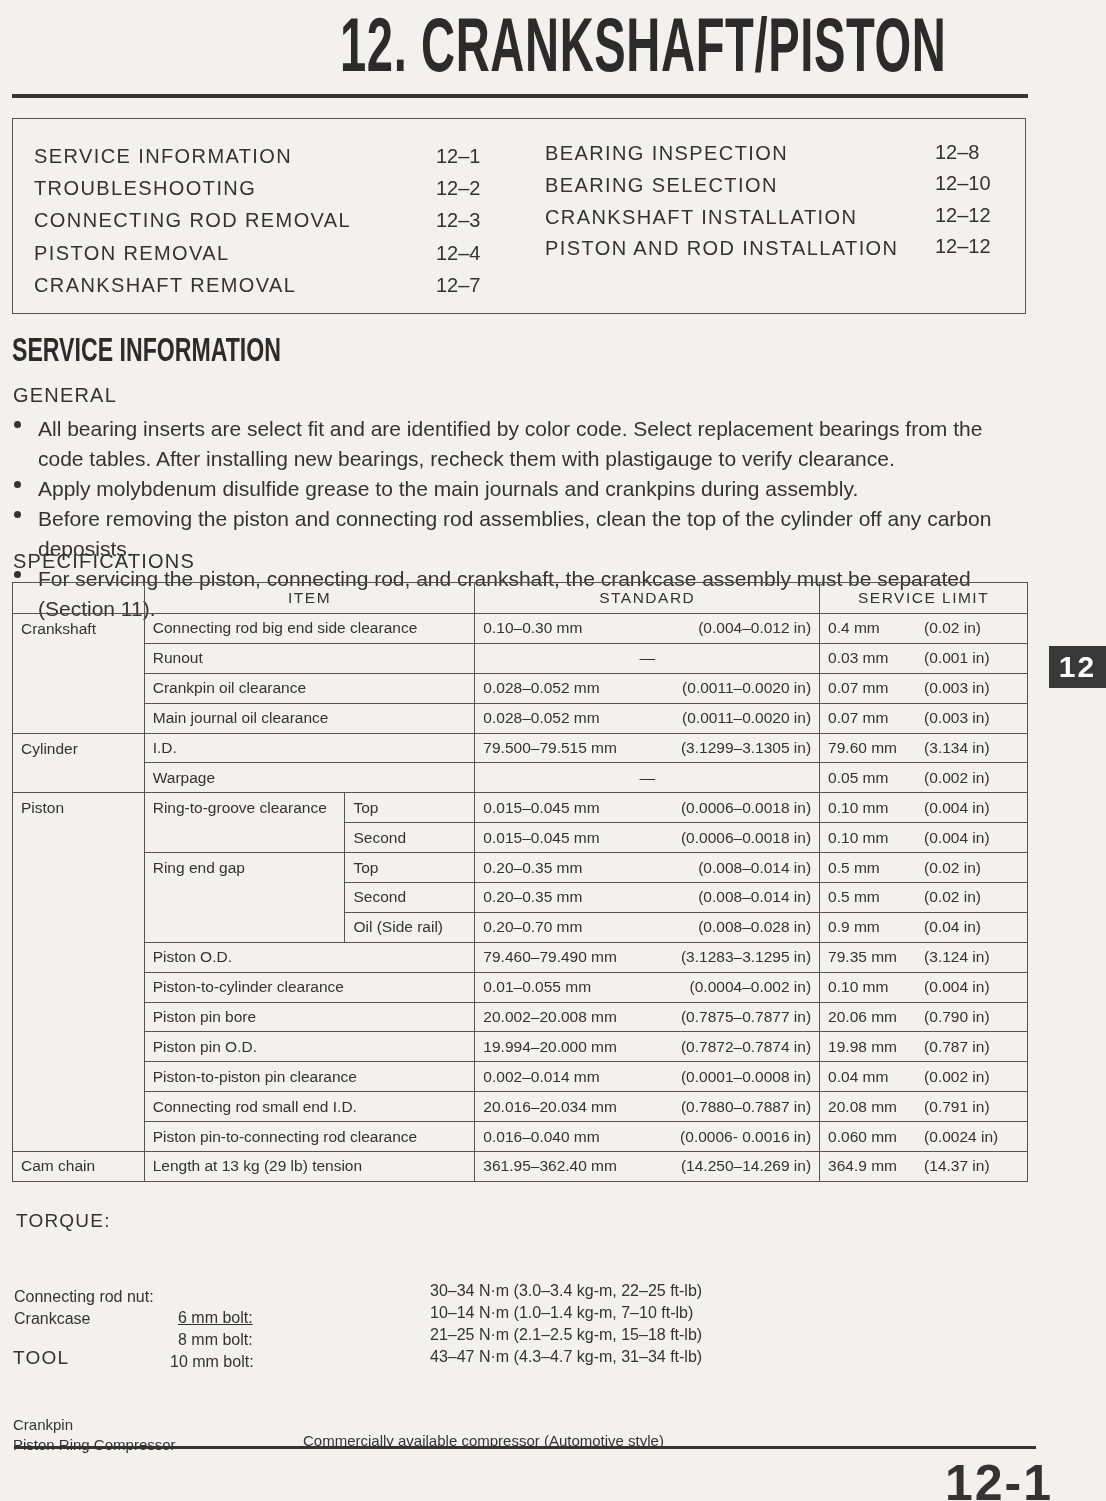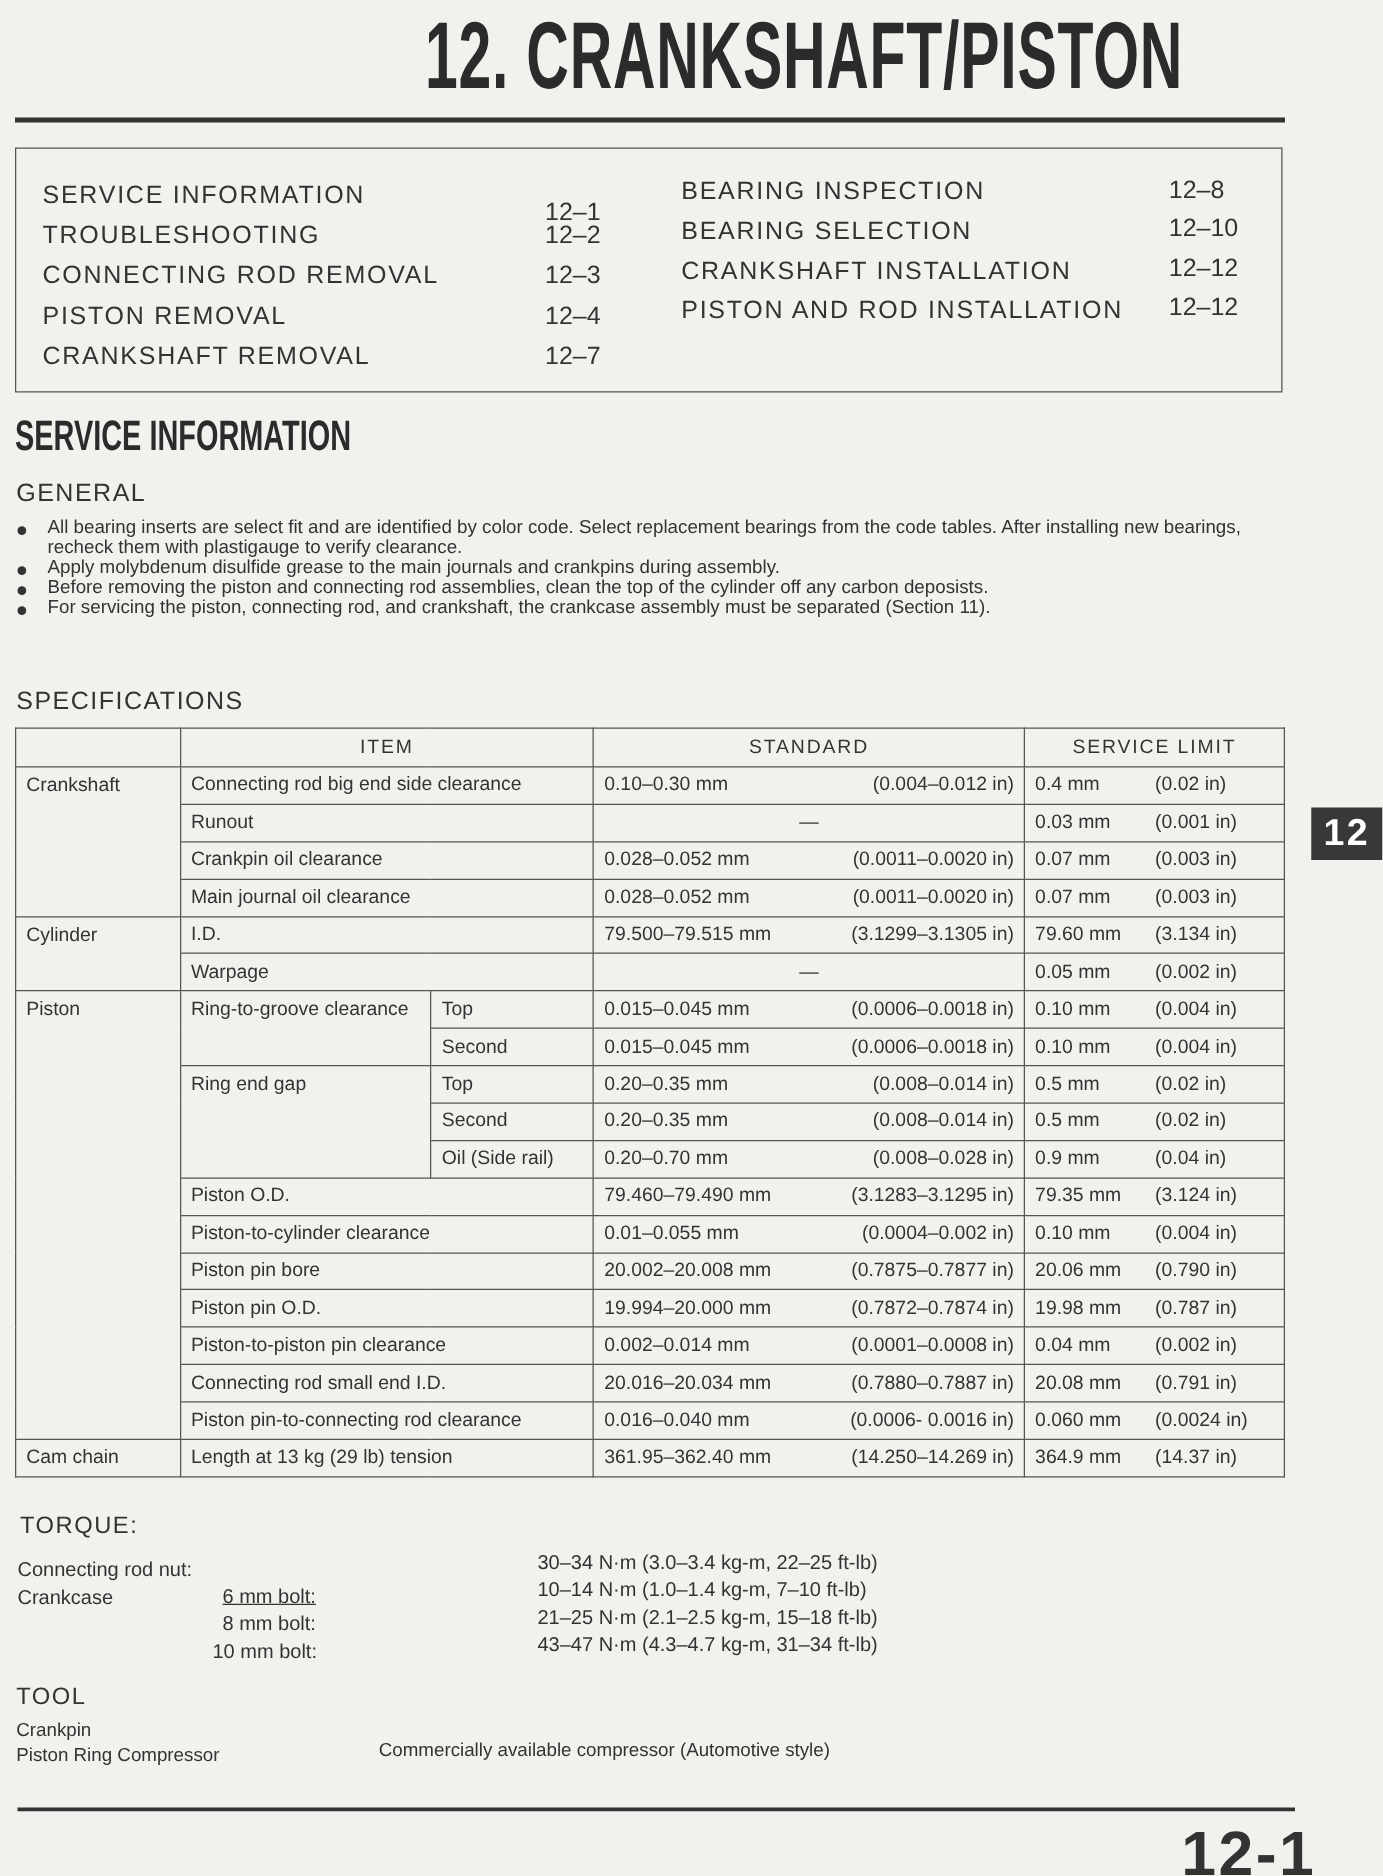--- a/index.html
+++ b/index.html
@@ -25,21 +25,21 @@
   .toc-item {
     position: absolute; font-size: 20px; letter-spacing: 1.4px; color: #333;
     white-space: nowrap; font-weight: 500;
   }
   .toc-page { position: absolute; font-size: 20px; color: #333; white-space: nowrap; }
   .section-heading {
     left: 12px; top: 330px; font-weight: bold; font-size: 34px;
     transform: scaleX(0.68); transform-origin: left top; white-space: nowrap; color: #2b2b2b;
   }
   .sub-heading { font-size: 20px; letter-spacing: 1.2px; color: #333; white-space: nowrap; }
-  .bullets { left: 12px; top: 414px; width: 1000px; font-size: 15px; line-height: 16px; color: #333; }
+  .bullets { left: 12px; top: 414px; width: 1000px; font-size: 21px; line-height: 30px; color: #333; }
   .bullet-item { position: relative; padding-left: 26px; }
   .bullet-dot {
     position: absolute; left: 2px; top: 7px; width: 7px; height: 7px;
     background: #333; border-radius: 50%;
   }
   table.specs {
     position: absolute; left: 12px; top: 582px; width: 1016px;
     border-collapse: collapse; font-size: 15.5px; color: #333;
   }
   table.specs td, table.specs th {
@@ -47,41 +47,41 @@
     white-space: nowrap; vertical-align: middle;
   }
   table.specs th { letter-spacing: 1.5px; text-align: center; height: 30px; }
   td.group { vertical-align: top !important; padding-top: 6px !important; }
   td.sub2 { vertical-align: top !important; padding-top: 4px !important; line-height: 22px; }
   .std { display: flex; justify-content: space-between; }
   .std span.mm { min-width: 160px; display: inline-block; }
   .std.center { justify-content: center; }
   .lim { display: flex; }
   .lim span.mm { width: 96px; display: inline-block; }
-  .torque-label, .torque-val { font-size: 16px; color: #333; white-space: nowrap; }
+  .torque-label, .torque-val { font-size: 16px; color: #333; white-space: nowrap; margin-top: 40px; }
   .tab-marker {
     left: 1049px; top: 646px; width: 57px; height: 42px; background: #383838;
     color: #fff; font-weight: bold; font-size: 30px; line-height: 42px; text-align: center;
     letter-spacing: 2px;
   }
   .footer-rule { left: 14px; top: 1446px; width: 1022px; height: 3px; background: #333; }
   .page-num {
     left: 945px; top: 1454px; font-weight: bold; font-size: 50px; color: #333;
     letter-spacing: 2px; white-space: nowrap;
   }
 </style>
 </head>
 <body>
 
 <div class="abs title">12. CRANKSHAFT/PISTON</div>
 <div class="abs title-rule"></div>
 
 <div class="abs toc-box">
   <div class="toc-item" style="left:21px;top:26px;">SERVICE INFORMATION</div>
-  <div class="toc-page" style="left:423px;top:40px;">12–1</div>
+  <div class="toc-page" style="left:423px;top:26px;">12–1</div>
   <div class="toc-item" style="left:21px;top:58px;">TROUBLESHOOTING</div>
   <div class="toc-page" style="left:423px;top:58px;">12–2</div>
   <div class="toc-item" style="left:21px;top:90px;">CONNECTING ROD REMOVAL</div>
   <div class="toc-page" style="left:423px;top:90px;">12–3</div>
   <div class="toc-item" style="left:21px;top:123px;">PISTON REMOVAL</div>
   <div class="toc-page" style="left:423px;top:123px;">12–4</div>
   <div class="toc-item" style="left:21px;top:155px;">CRANKSHAFT REMOVAL</div>
   <div class="toc-page" style="left:423px;top:155px;text-align:center;">12–7</div>
 
   <div class="toc-item" style="left:532px;top:23px;">BEARING INSPECTION</div>

